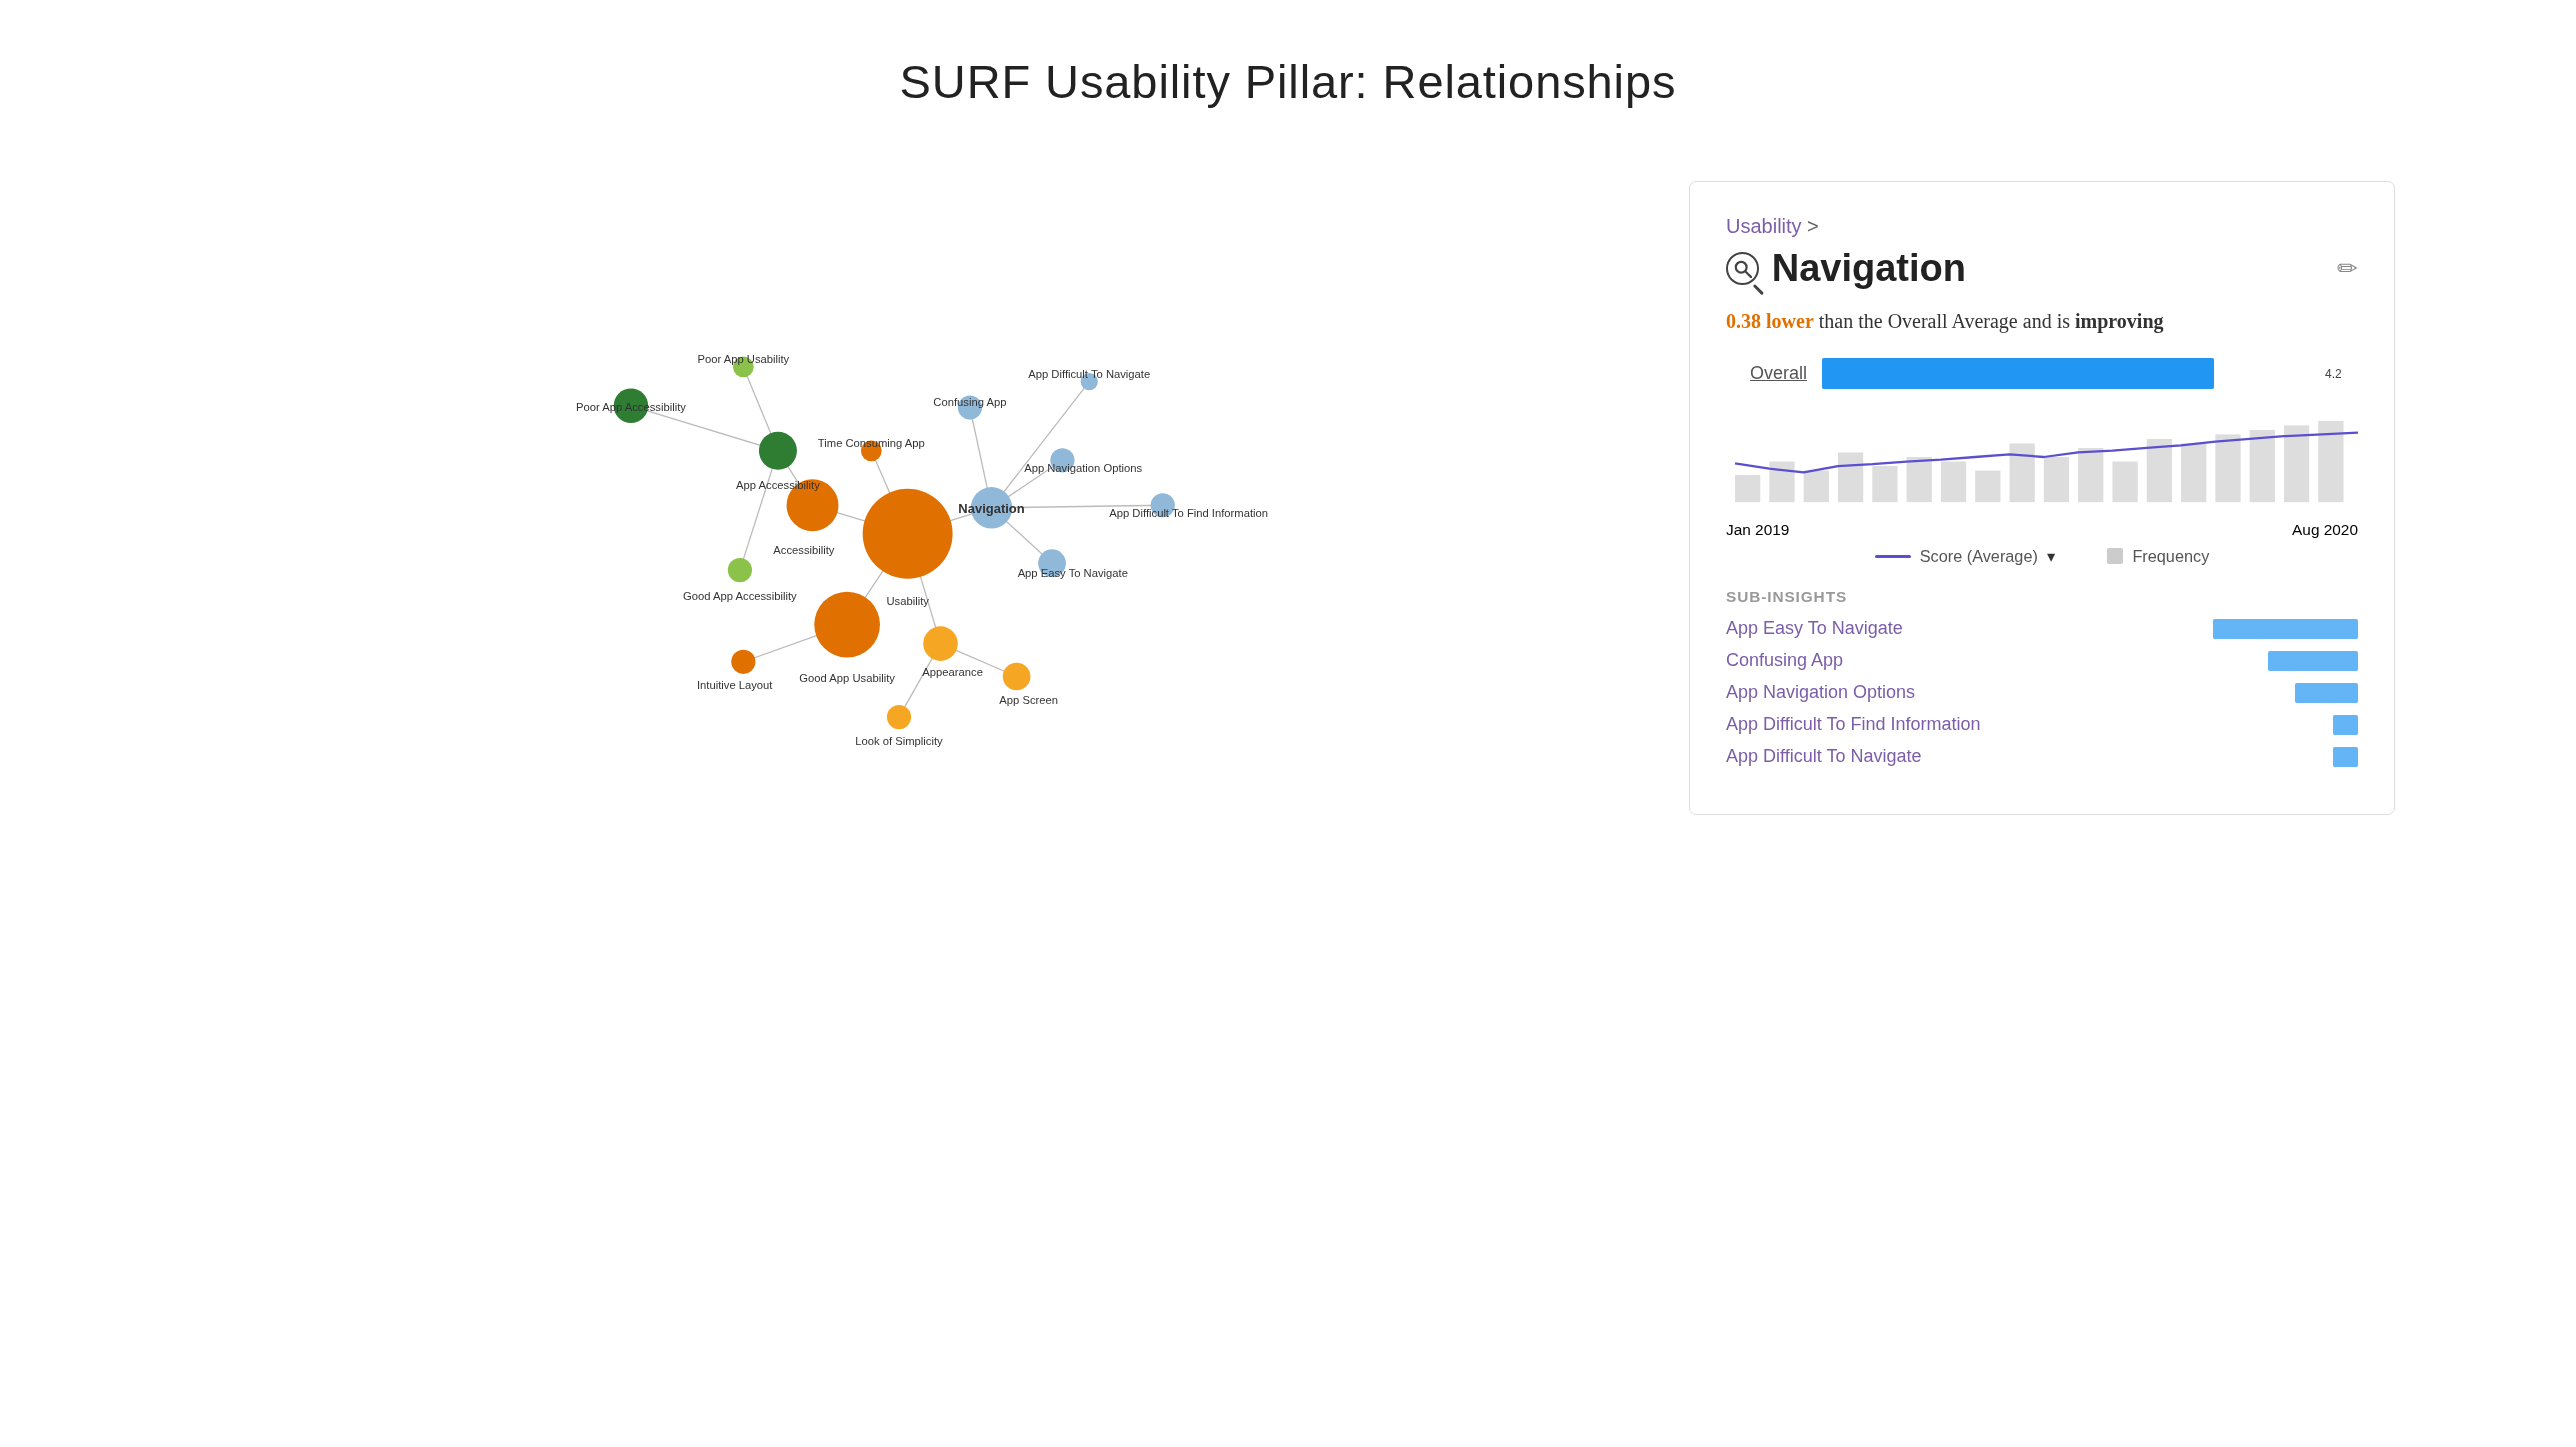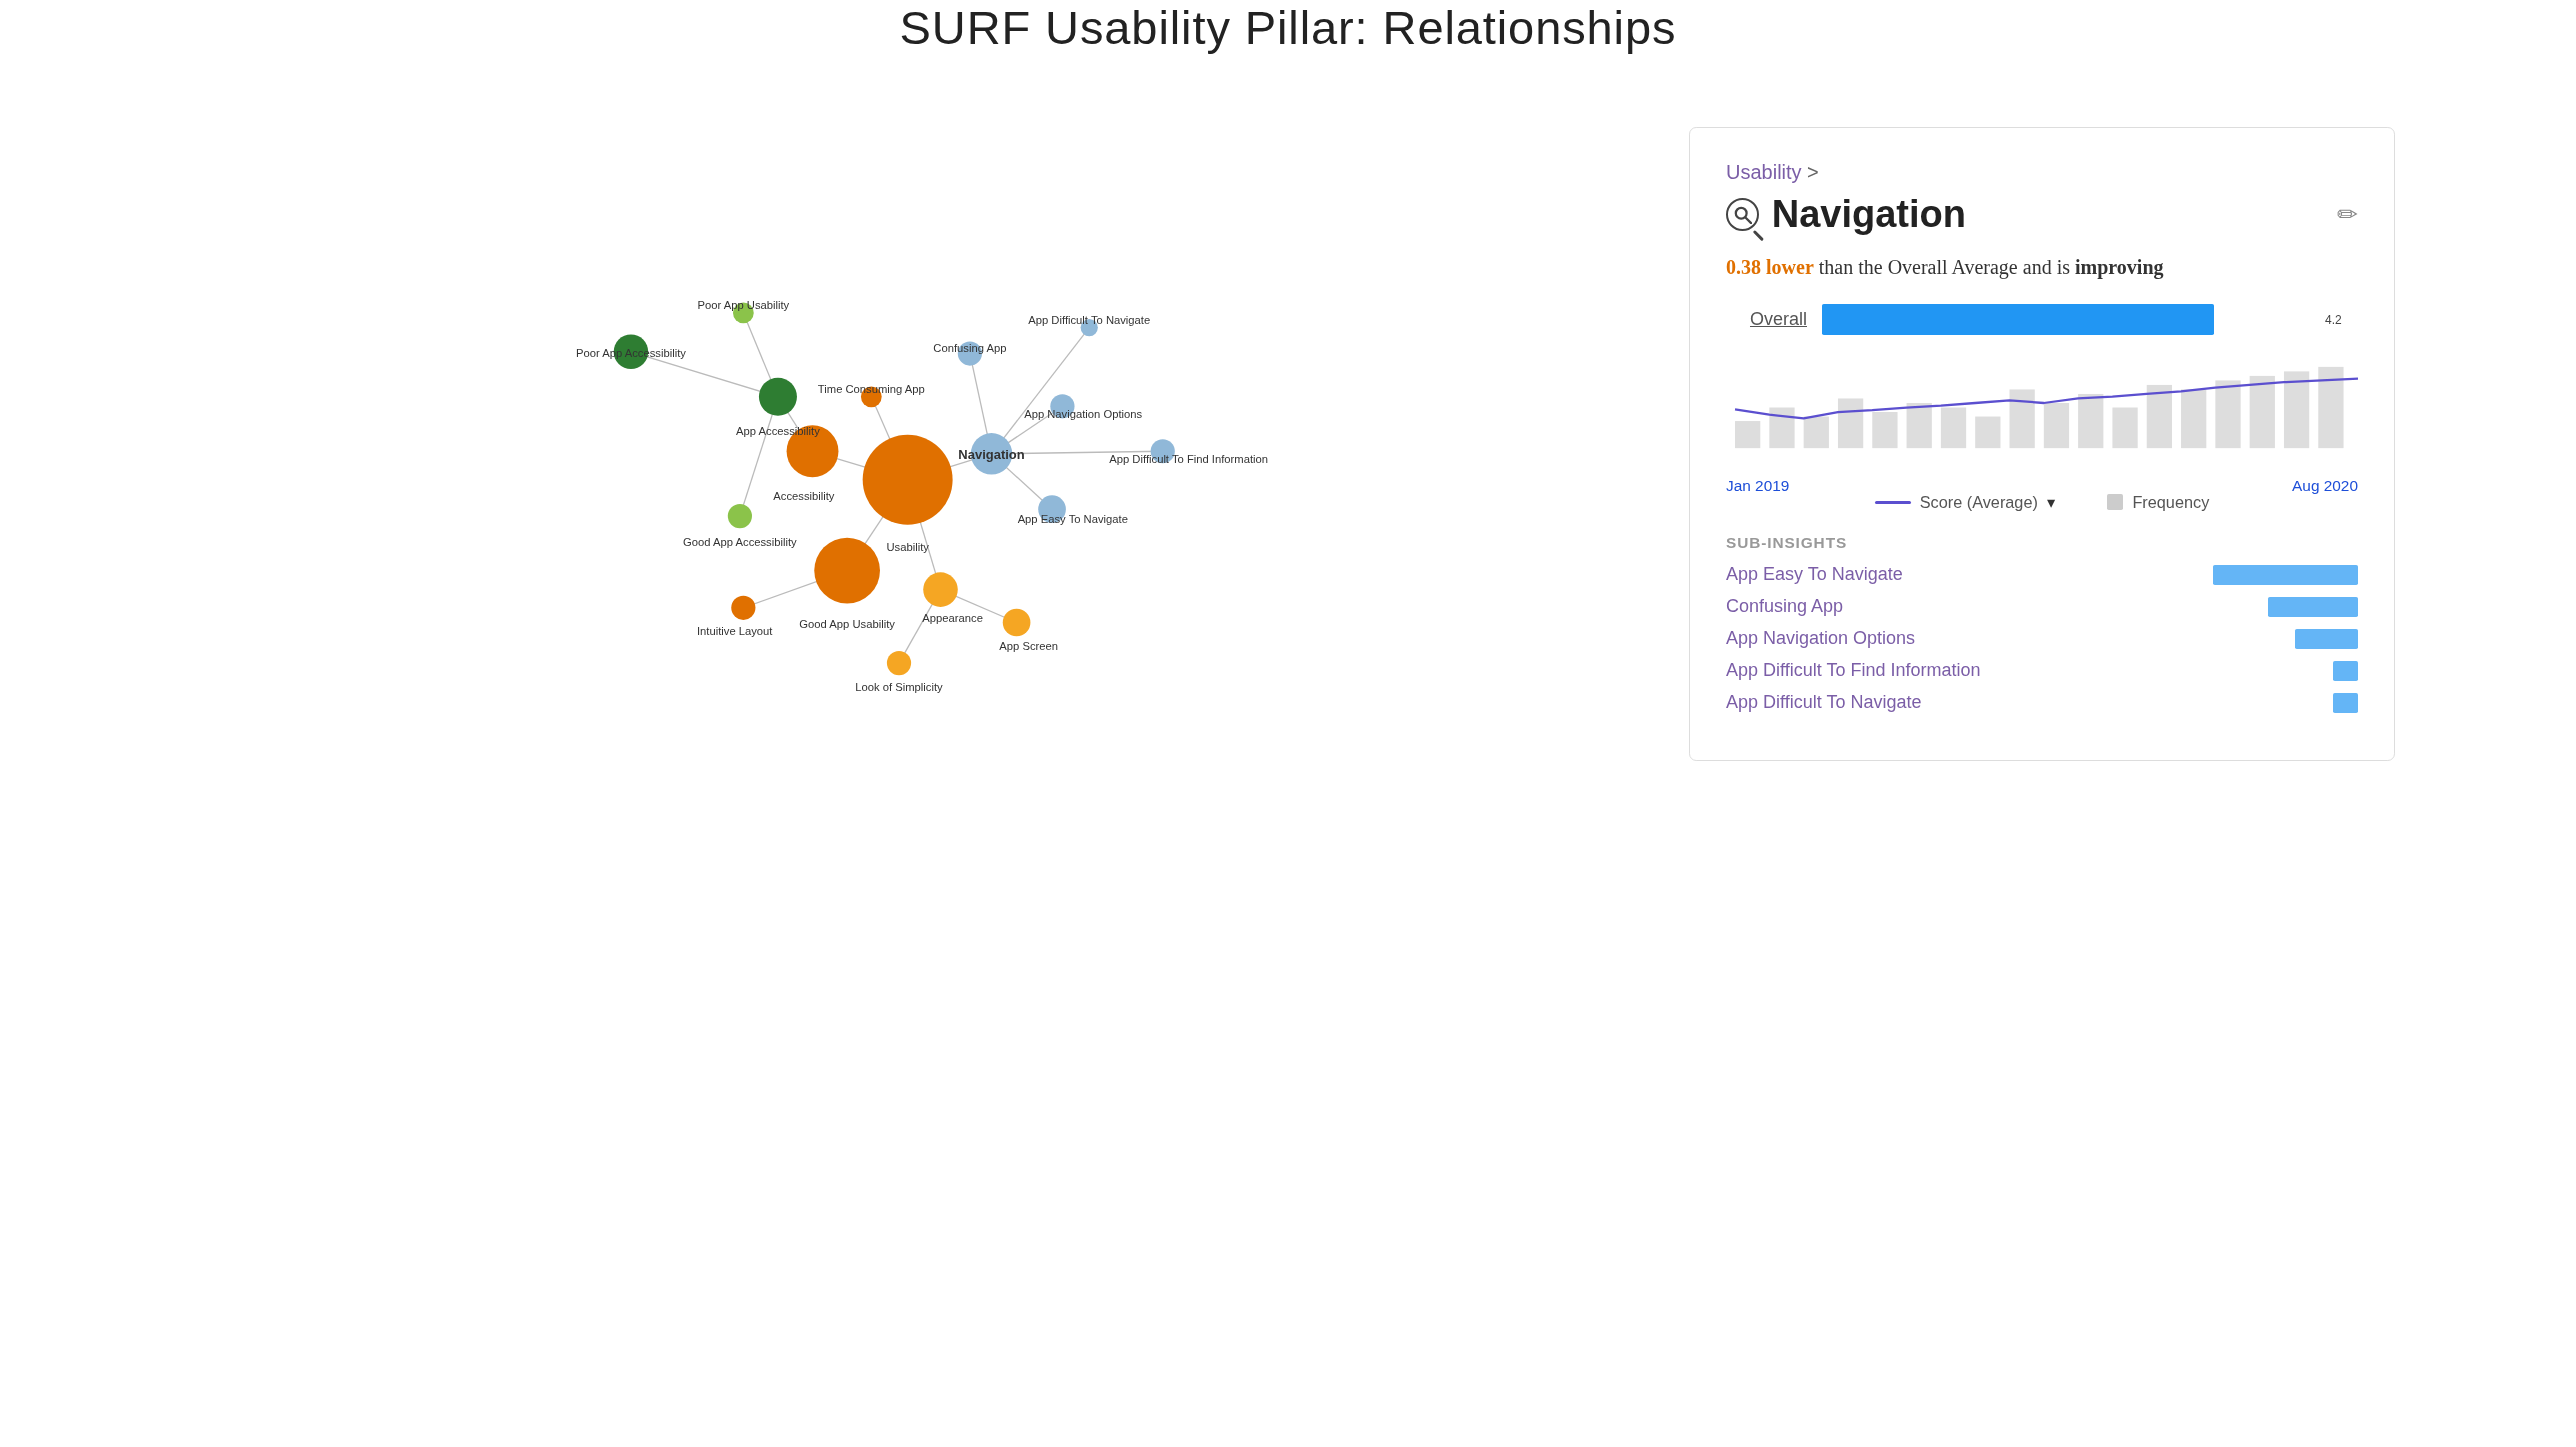--- a/index.html
+++ b/index.html
@@ -10,20 +10,21 @@
       height: 1448px;
       overflow: hidden;
       position: relative;
     }
 
     #page-title {
       text-align: center;
       font-size: 47px;
       font-weight: 400;
       color: #222;
+      padding-top: 54px;
       letter-spacing: 0.9px;
     }
 
     #main-content {
       display: flex;
       flex-direction: row;
       padding: 72px 181px 0 181px;
       gap: 72px;
       align-items: flex-start;
     }
@@ -183,22 +184,22 @@
 
     .trend-svg {
       width: 100%;
       height: 100px;
     }
 
     .trend-axis-row {
       display: flex;
       justify-content: space-between;
       font-size: 15.4px;
-      color: #1d4ed8;
-      margin-top: 21px;
+      color: #000000;
+      margin-top: 11px;
     }
 
     .legend-row {
       display: flex;
       align-items: center;
       justify-content: center;
       gap: 52px;
       margin-top: 12.7px;
     }
 

